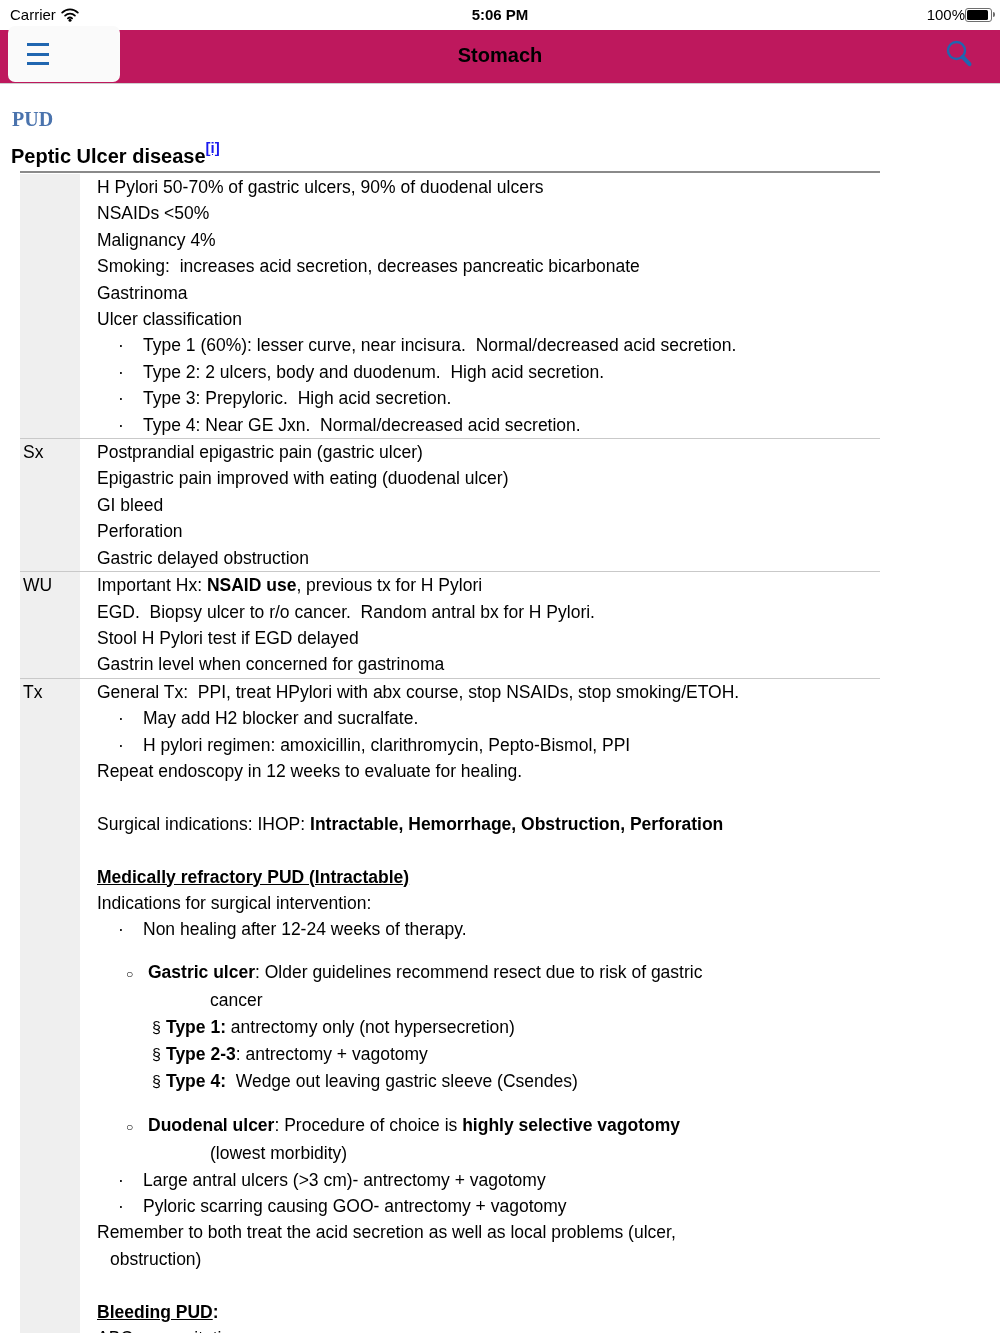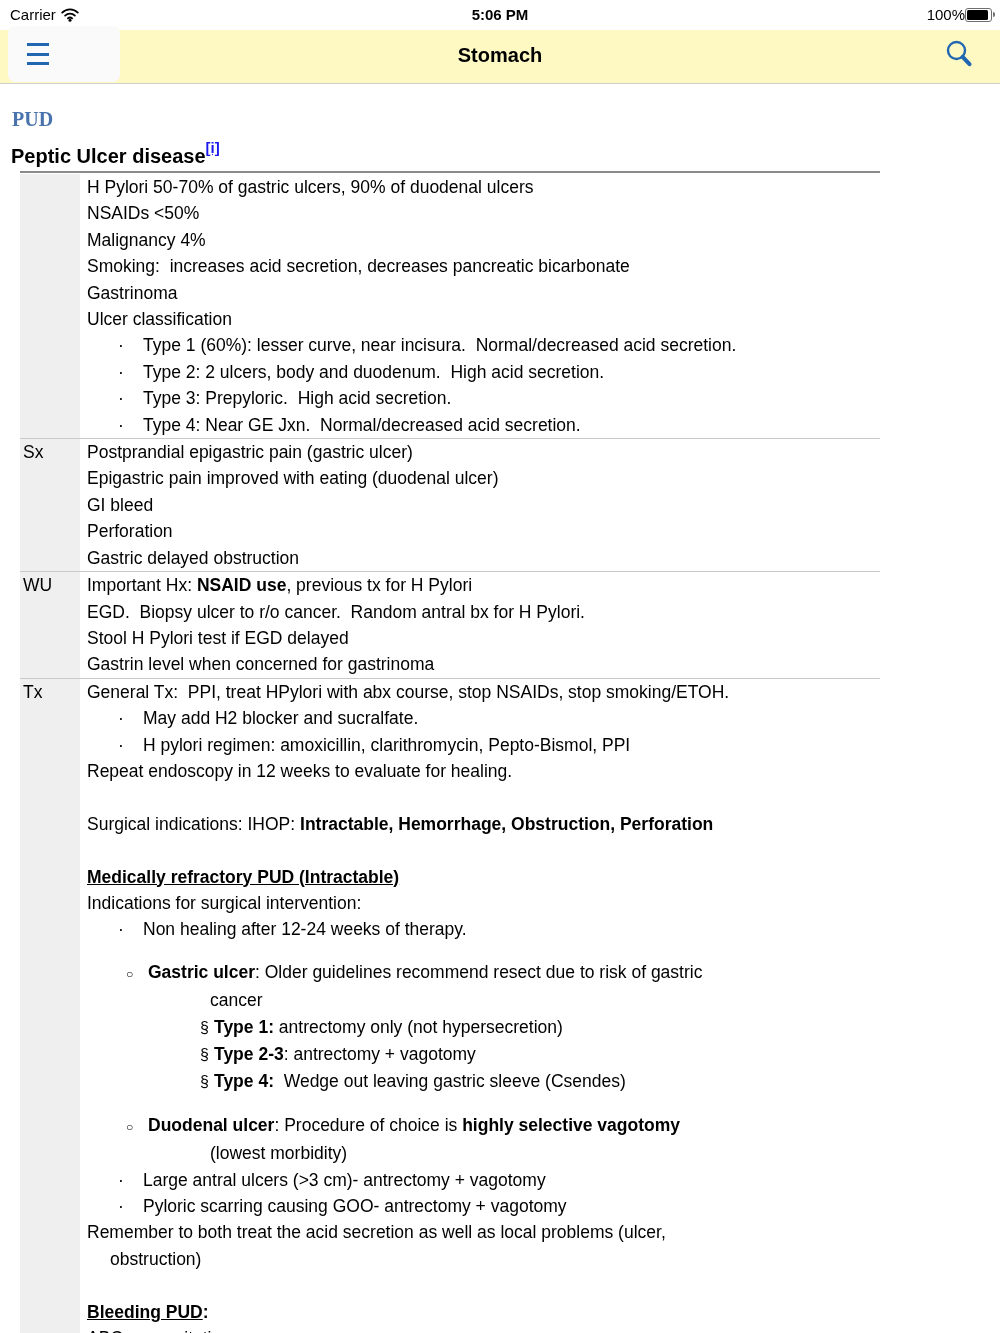--- a/index.html
+++ b/index.html
@@ -9,21 +9,21 @@
   
   .statusbar{position:absolute;left:0;top:0;width:1000px;height:30px;font-size:15px;}
   .sb-left{position:absolute;left:10px;top:6px;display:flex;align-items:center;gap:5px;justify-content:space-between;}
   .sb-time{position:absolute;left:0;right:0;top:6px;text-align:center;font-weight:bold;}
   .sb-right{position:absolute;right:8px;top:6px;display:flex;align-items:center;}
   .battery{position:relative;width:25px;height:12px;border:1px solid #6e6e6e;border-radius:3px;}
   .battery .fill{position:absolute;left:1px;top:1px;bottom:1px;width:21px;background:#000;border-radius:1.5px;}
   .battery .nub{position:absolute;right:-4px;top:3px;width:2.5px;height:5px;background:#6e6e6e;border-radius:0 2px 2px 0;}
 
   
-  .navbar{position:absolute;left:0;top:30px;width:1000px;height:53px;border-bottom:1px solid #cfcfcf;background:#fef9c3;}
+  .navbar{position:absolute;left:0;top:30px;width:1000px;height:53px;border-bottom:1px solid #cfcfcf;background:#be185d;}
   .menu-btn{position:absolute;left:8px;top:-4px;width:112px;height:56px;background:#fafafa;border-radius:7px;cursor:pointer;}
   .menu-bars{position:absolute;left:19px;top:17px;width:22px;}
   .menu-bars .bar{display:block;width:22px;height:3px;background:var(--icon-blue);margin-bottom:6.5px;}
   .nav-title{position:absolute;left:0;right:0;top:0;height:53px;line-height:50px;text-align:center;
              font-size:20px;font-weight:bold;}
   .search-btn{position:absolute;right:24px;top:8px;width:32px;height:36px;cursor:pointer;}
 
   
   .content{position:absolute;left:0;top:95px;width:1000px;height:1250px;}
   .topic{position:absolute;left:12px;top:13px;font-family:"Liberation Serif",serif;
@@ -36,24 +36,24 @@
   
   .tbl{position:absolute;left:20px;top:79px;width:860px;height:1171px;overflow:hidden;}
   .labelcol-bg{position:absolute;left:0;top:0;bottom:0;width:60px;background:var(--label-bg);}
   .sec{position:relative;z-index:1;display:flex;border-bottom:1px solid var(--divider);}
   .sec:last-child{border-bottom:none;}
   .lab{flex:0 0 60px;box-sizing:border-box;padding-left:3px;font-size:17.5px;line-height:26.4px;}
   .secbody{flex:1;min-width:0;}
   .ln{font-size:17.5px;line-height:26.4px;min-height:26.4px;white-space:pre-wrap;}
   .ln .b{font-weight:bold;}
   .ln .u{text-decoration:underline;}
-  .i0{padding-left:7px;}
+  .i0{padding-left:17px;}
   .i1{padding-left:38px;}
   .i2{padding-left:46px;margin-top:16px;}
-  .i3{padding-left:120px;}
+  .i3{padding-left:72px;}
   .w0{padding-left:30px;}
   .w2{padding-left:130px;}
   .mk{display:inline-block;}
   .mk-i1{width:25px;}
   .mk-i2{width:22px;font-size:12px;}
   .mk-i3{width:14px;font-size:16px;}
 </style>
 </head>
 <body>
 

